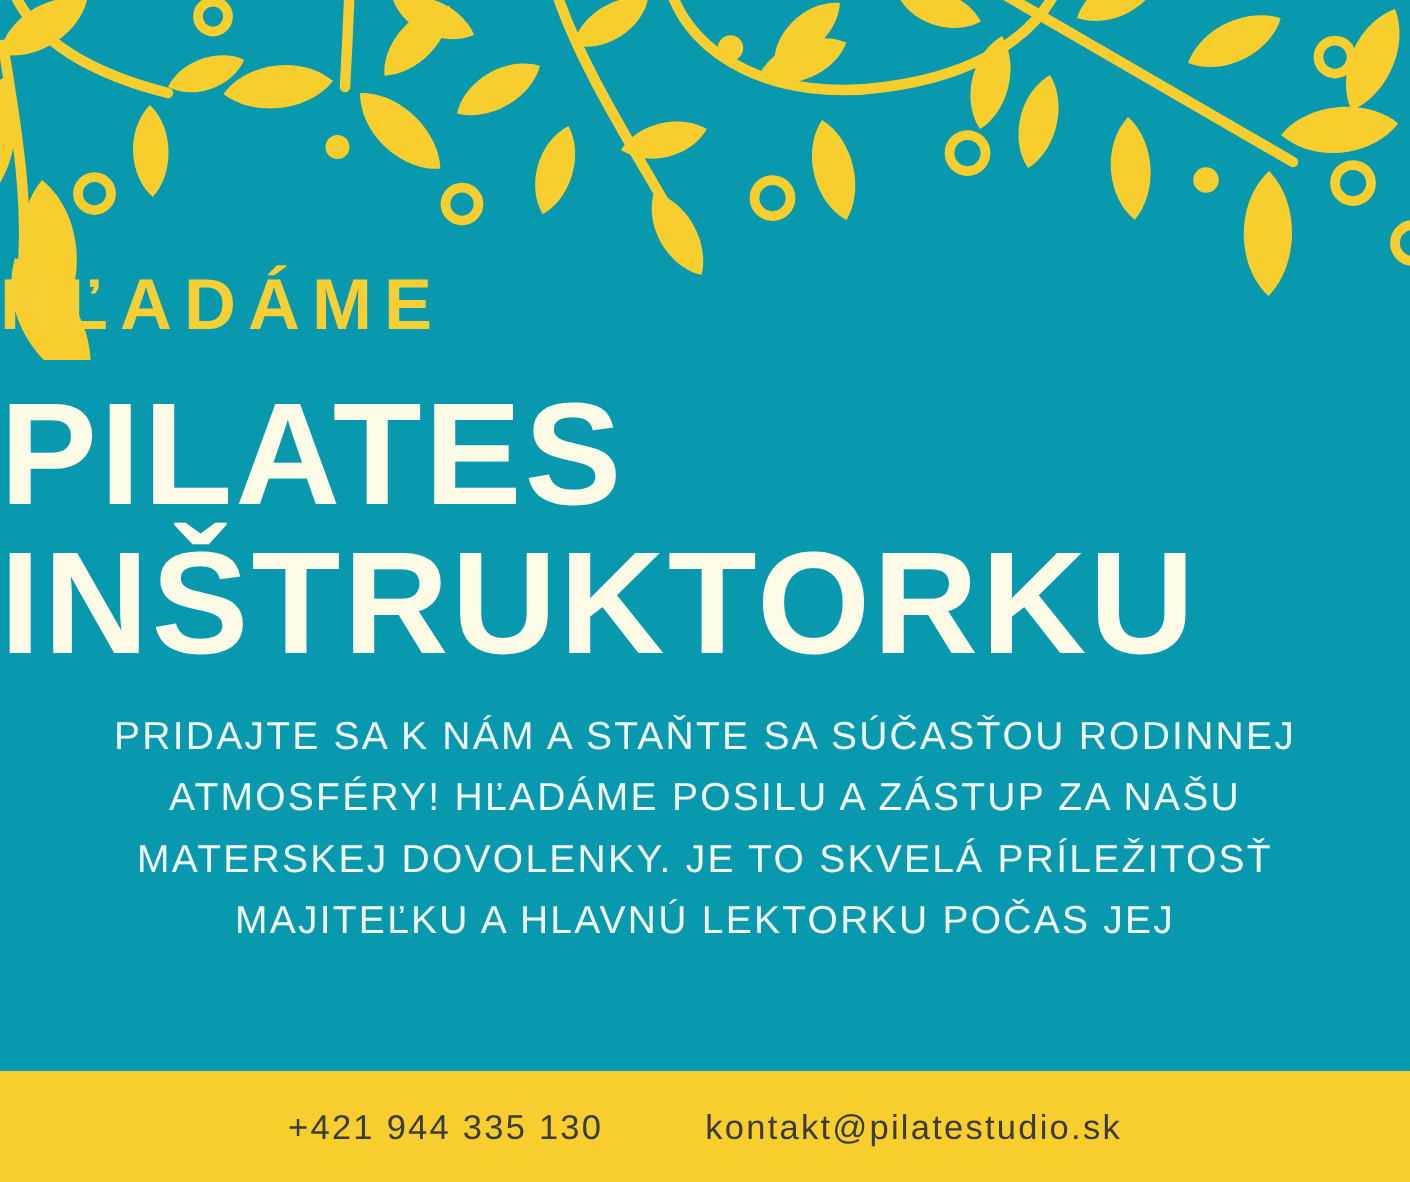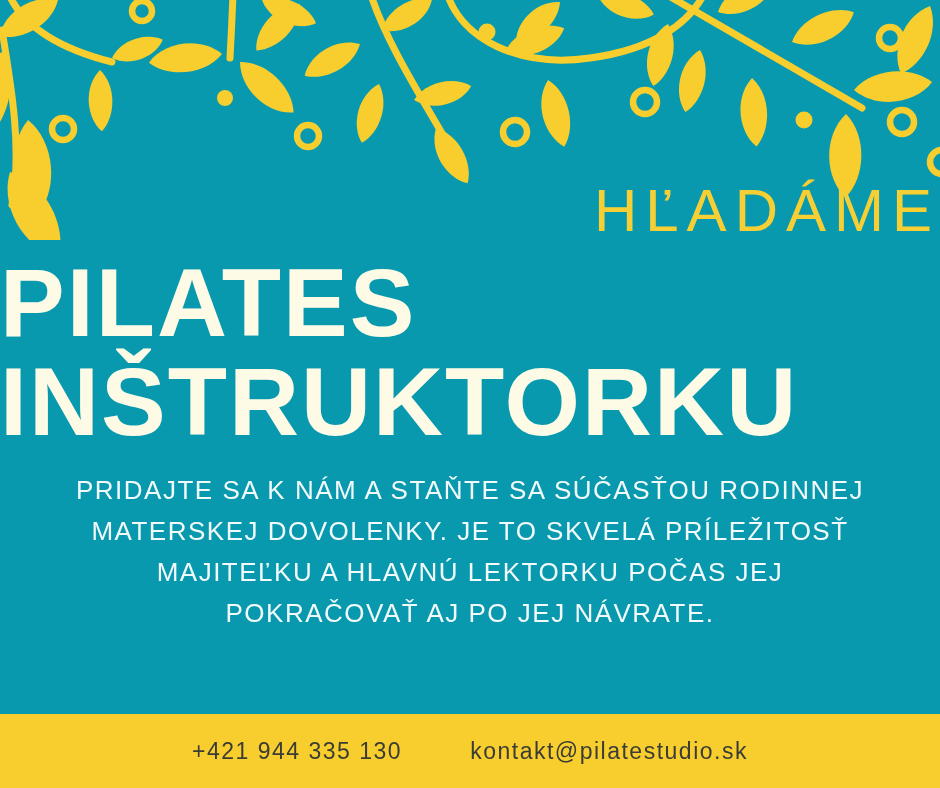--- a/index.html
+++ b/index.html
@@ -15,23 +15,23 @@
   .deco {
     position: absolute;
     top: 0; left: 0;
     width: 940px; height: 240px;
     display: block;
   }
   .eyebrow {
     position: absolute;
     top: 176px; left: 0;
     width: 100%;
-    text-align: right;
-    font-size: 60px;
-    font-weight: 400;
+    text-align: left;
+    font-size: 48px;
+    font-weight: 700;
     letter-spacing: 8px;
     color: #F5CF33;
     white-space: nowrap;
   }
   .title {
     position: absolute;
     top: 253px; left: 0;
     width: 100%;
     margin: 0;
     font-size: 97px;
@@ -141,23 +141,23 @@
 
   <div class="eyebrow">HĽADÁME</div>
 
   <h1 class="title">
     <span>PILATES</span>
     <span>INŠTRUKTORKU</span>
   </h1>
 
   <div class="body-text">
     <div>PRIDAJTE SA K NÁM A STAŇTE SA SÚČASŤOU RODINNEJ</div>
+    <div>ATMOSFÉRY! HĽADÁME POSILU A ZÁSTUP ZA NAŠU</div>
     <div>MATERSKEJ DOVOLENKY. JE TO SKVELÁ PRÍLEŽITOSŤ</div>
     <div>MAJITEĽKU A HLAVNÚ LEKTORKU POČAS JEJ</div>
-    <div>POKRAČOVAŤ AJ PO JEJ NÁVRATE.</div>
   </div>
 
   <div class="footer-bar">
     <span>+421 944 335 130</span>
     <span>kontakt@pilatestudio.sk</span>
   </div>
 
 </div>
 
 </body></html>

